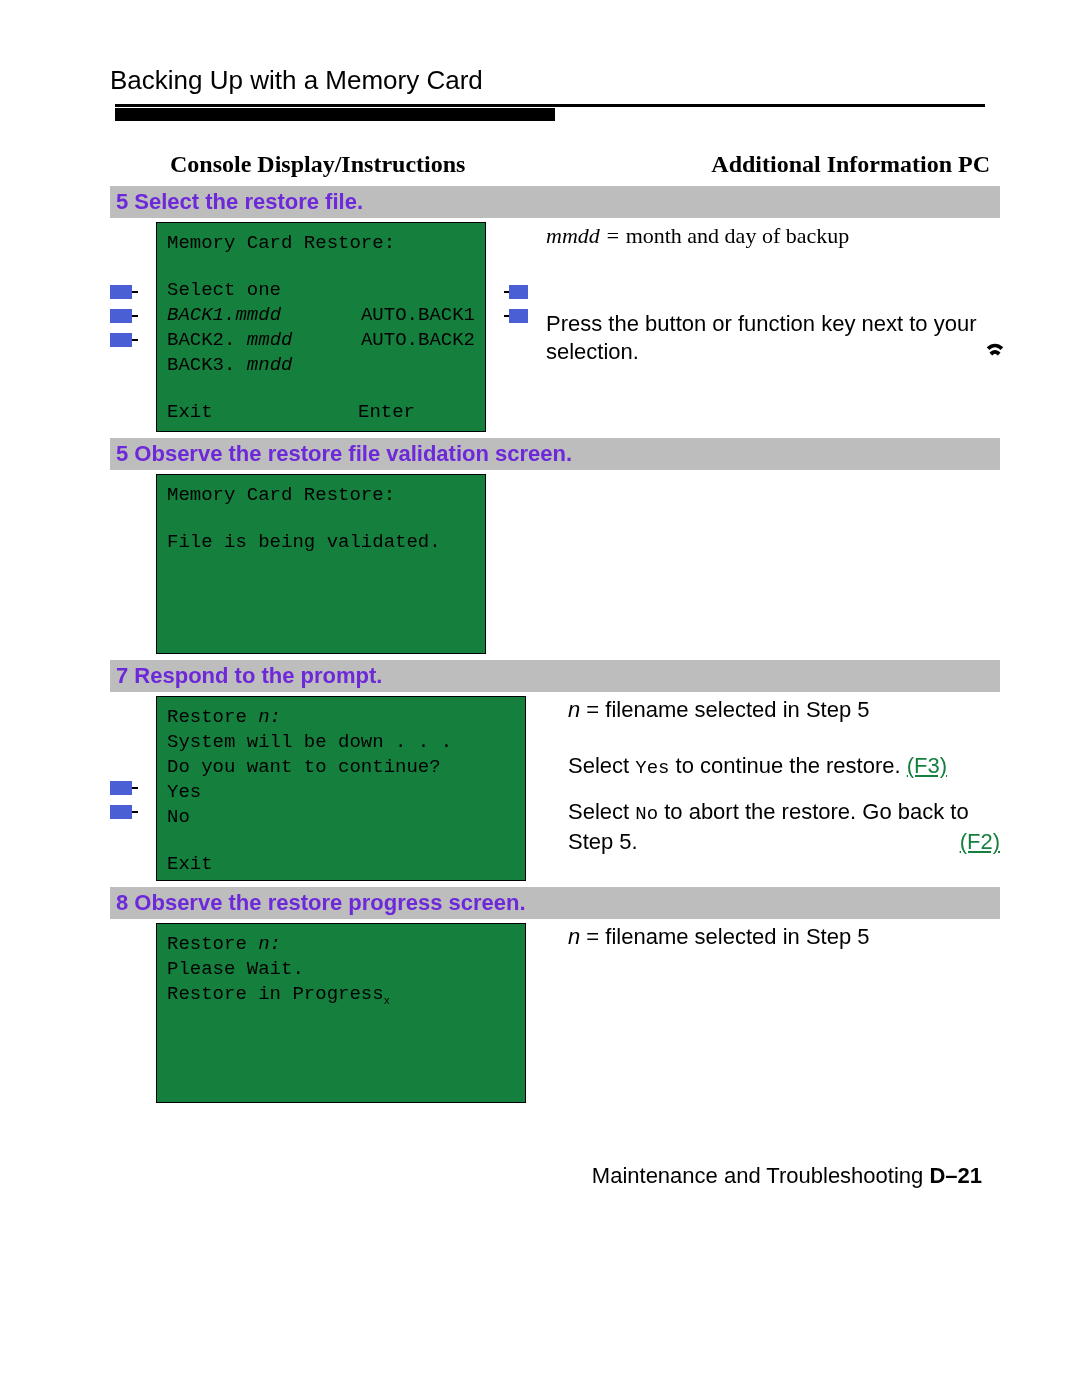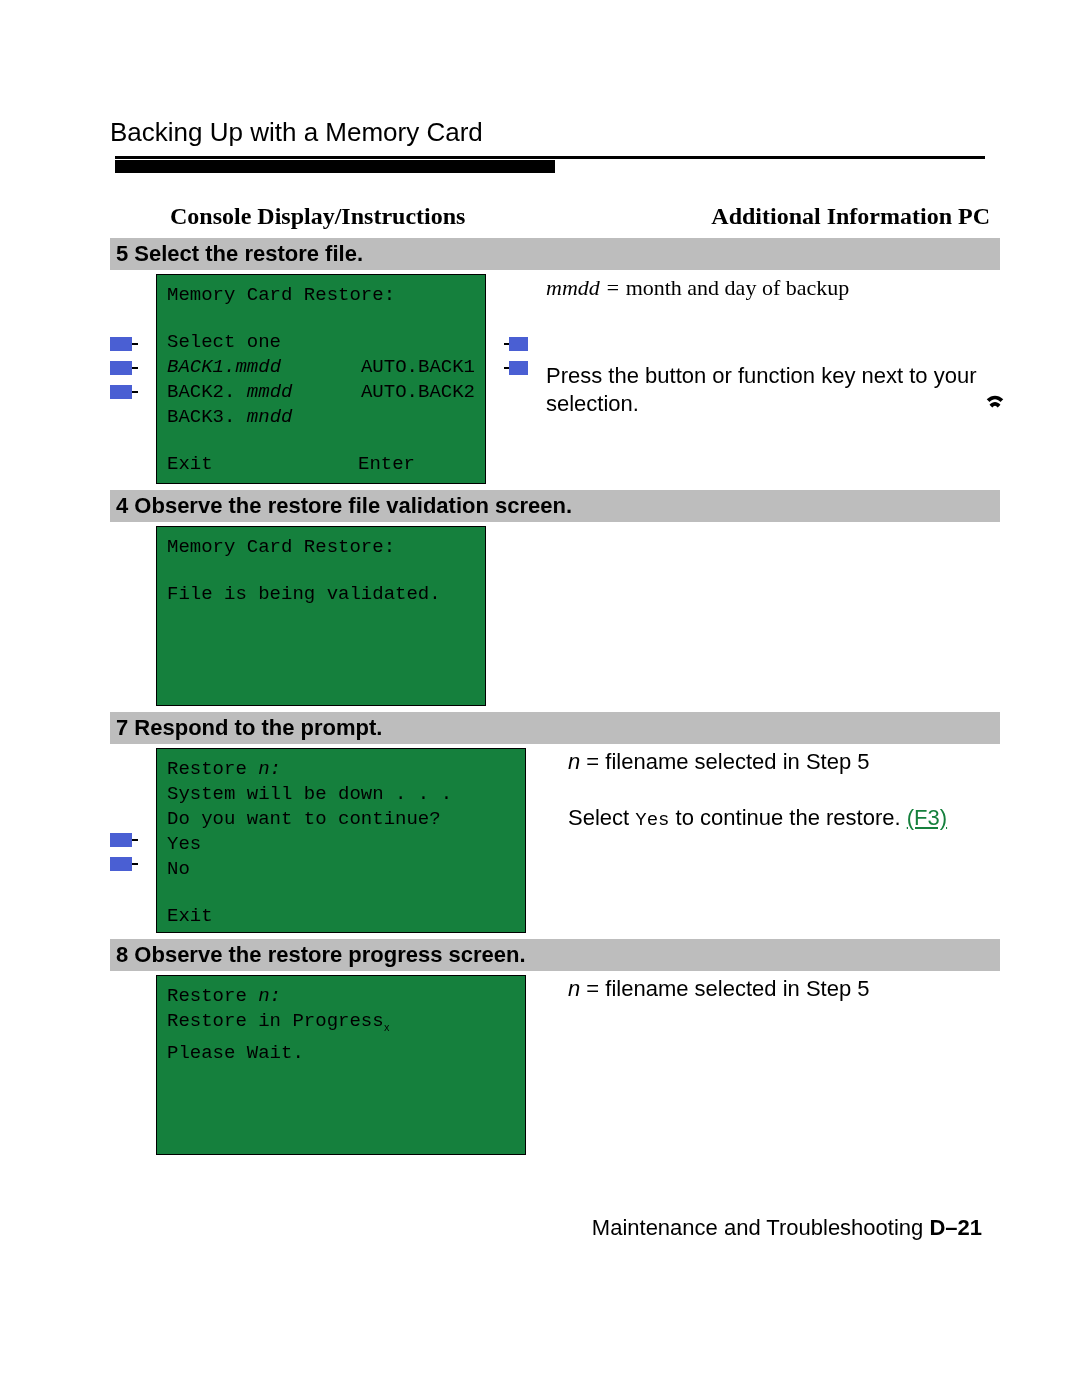--- a/index.html
+++ b/index.html
@@ -4,21 +4,21 @@
 <style>
   body {
     margin: 0;
     padding: 0;
     background: #fff;
     font-family: Arial, Helvetica, sans-serif;
     color: #000;
     width: 1080px;
   }
   .page {
-    padding: 117px 80px 40px 110px;
+    padding: 65px 80px 40px 110px;
     box-sizing: border-box;
     width: 1080px;
   }
   .header {
     font-family: Arial, Helvetica, sans-serif;
     font-size: 26px;
     margin-bottom: 8px;
   }
   .hrwrap {
     padding-left: 5px;
@@ -45,21 +45,21 @@
     padding: 0 10px 0 60px;
     text-align: right;
   }
   .stepbar {
     background: #bdbdbd;
     font-family: Arial, Helvetica, sans-serif;
     font-weight: bold;
     font-size: 22px;
     padding: 3px 6px;
     margin-bottom: 4px;
-    color: #000000;
+    color: #6d28d9;
   }
   .stepbody {
     display: flex;
     gap: 18px;
     margin-bottom: 6px;
   }
   .leftcol {
     display: flex;
     flex-direction: column;
     justify-content: flex-start;
@@ -182,21 +182,21 @@
         <span>Press the button or function key next to your selection.</span>
         <span style="position:absolute;right:-6px;bottom:-2px;font-size:24px;font-weight:bold;">
           <svg width="22" height="22" viewBox="0 0 24 24" fill="#000">
               <path d="M12 4c3 0 6 1 9 4l-3 3c-2-2-4-3-6-3s-4 1-6 3L3 8c3-3 6-4 9-4zm0 7c2 0 4 1 6 3l-3 3c-1-1-2-2-3-2s-2 1-3 2l-3-3c2-2 4-3 6-3z"></path>
             </svg>
         </span>
       </div>
     </div>
   </div>
 
-  <div class="stepbar">4 Observe the restore file validation screen.</div>
+  <div class="stepbar">5 Observe the restore file validation screen.</div>
   <div class="stepbody">
     <div class="leftcol"></div>
     <div class="console" style="width:330px;height:180px;">
       <div>Memory Card Restore:</div>
       <div class="smgap"></div>
       <div>File is being validated.</div>
     </div>
     <div class="rightcol"></div>
     <div class="info"></div>
   </div>
@@ -223,30 +223,34 @@
       <div class="smgap"></div>
       <div>Exit</div>
     </div>
     <div class="info" style="margin-left:24px;">
       <div style="margin-bottom:28px;">
         <span class="ital">n</span><span> = filename selected in Step 5</span>
       </div>
       <div style="margin-bottom:16px;">
         <span>Select </span><span class="mono">Yes</span><span> to continue the restore. </span><span class="fkey">(F3)</span>
       </div>
+      <div style="position:relative;">
+        <span>Select </span><span class="mono">No</span><span> to abort the restore. Go back to Step 5.</span>
+        <span class="fkey" style="position:absolute;right:0;bottom:0;">(F2)</span>
+      </div>
     </div>
   </div>
 
   <div class="stepbar">8 Observe the restore progress screen.</div>
   <div class="stepbody">
     <div class="leftcol"></div>
     <div class="console" style="width:370px;height:180px;">
       <div><span>Restore </span><span class="consoleitalic">n:</span></div>
+      <div>Please Wait.</div>
       <div><span>Restore in Progress</span><sub style="font-size:10px;">x</sub></div>
-      <div>Please Wait.</div>
     </div>
     <div class="info" style="margin-left:24px;">
       <span class="ital">n</span><span> = filename selected in Step 5</span>
     </div>
   </div>
 
   <div class="footer">
     <span>Maintenance and Troubleshooting </span><b>D–21</b>
   </div>
 

